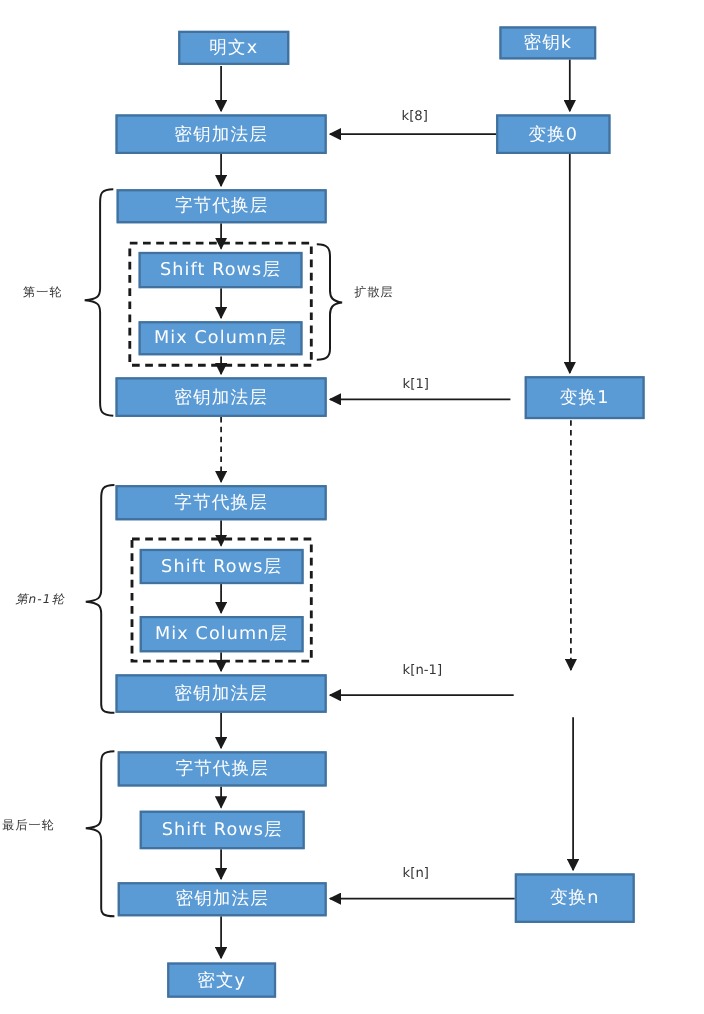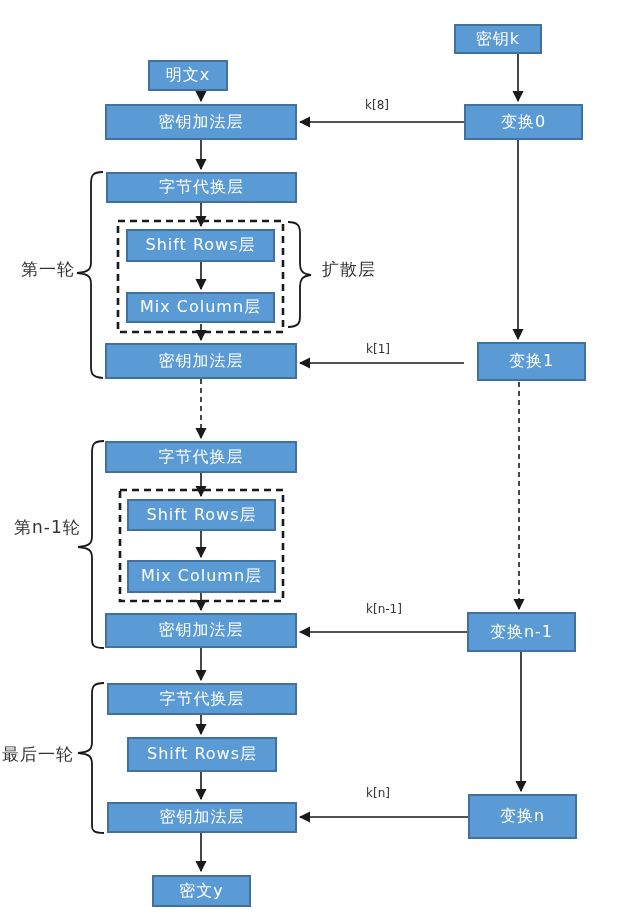--- a/index.html
+++ b/index.html
@@ -31,21 +31,21 @@
     justify-content: center;
     font-size: 16px;
     letter-spacing: 1px;
     white-space: nowrap;
   }
   .annot {
     position: absolute;
     color: var(--annot-text, #333333);
     white-space: nowrap;
   }
-  .round-label { font-size: 17px; letter-spacing: 1px; }
+  .round-label { font-size: 11px; letter-spacing: 1px; }
   .key-label   { font-size: 12px; letter-spacing: 0; }
   .wire        { stroke: var(--line, #1a1a1a); stroke-width: 1.6; fill: none; }
   .wire-dashed { stroke: var(--line, #1a1a1a); stroke-width: 1.6; fill: none; stroke-dasharray: 5 4; }
   .group-dashed{ stroke: var(--line, #1a1a1a); stroke-width: 2.6; fill: none; stroke-dasharray: 7 5; }
   .brace       { stroke: var(--line, #1a1a1a); stroke-width: 1.8; fill: none; }
   .arrowhead   { fill: var(--line, #1a1a1a); }
 </style>
 </head>
 <body>
 
@@ -85,47 +85,46 @@
     <rect class="group-dashed" x="118" y="221" width="165" height="111"></rect>
     <rect class="group-dashed" x="120" y="490" width="163" height="111"></rect>
 
     <path class="brace" d="M103,172 C92,172 91,176 91,184 L91,262 C91,269 89,272 77,273 C89,274 91,277 91,284 L91,366 C91,374 92,377 103,378"></path>
     <path class="brace" d="M104,441 C93,441 92,445 92,453 L92,536 C92,543 90,546 78,547 C90,548 92,551 92,558 L92,640 C92,645 93,648 104,648"></path>
     <path class="brace" d="M104,683 C93,683 92,687 92,694 L92,742 C92,749 90,752 78,753 C90,754 92,757 92,764 L92,826 C92,830 93,833 104,833"></path>
 
     <path class="brace" d="M288,222 C298,222 300,226 300,233 L300,264 C300,270 302,274 311,275 C302,276 300,280 300,286 L300,317 C300,323 298,327 288,327"></path>
   </svg>
 
-  <div class="node" style="left:148px; top:28px;  width:80px; height:31px;margin-top:32px;">明文x</div>
+  <div class="node" style="left:162px; top:28px;  width:101px; height:31px;">明文x</div>
   <div class="node" style="left:454px; top:24px;  width:88px; height:30px;">密钥k</div>
 
   <div class="node" style="left:105px; top:104px; width:192px; height:36px;">密钥加法层</div>
-  <div class="node" style="left:464px; top:104px; width:119px; height:36px;">变换0</div>
+  <div class="node" style="left:451px; top:104px; width:104px; height:36px;">变换0</div>
 
   <div class="node" style="left:106px; top:172px; width:191px; height:31px;">字节代换层</div>
   <div class="node" style="left:126px; top:229px; width:149px; height:33px;">Shift Rows层</div>
   <div class="node" style="left:126px; top:292px; width:149px; height:31px;">Mix Column层</div>
   <div class="node" style="left:105px; top:343px; width:192px; height:36px;">密钥加法层</div>
   <div class="node" style="left:464px; top:342px; width:109px; height:39px;margin-left:13px;">变换1</div>
 
   <div class="node" style="left:105px; top:441px; width:192px; height:32px;">字节代换层</div>
   <div class="node" style="left:127px; top:499px; width:149px; height:32px;">Shift Rows层</div>
   <div class="node" style="left:127px; top:560px; width:149px; height:33px;">Mix Column层</div>
   <div class="node" style="left:105px; top:613px; width:192px; height:35px;">密钥加法层</div>
-  <div class="node" style="left:467px; top:612px; width:109px; height:40px;">变换n-1</div>
 
   <div class="node" style="left:107px; top:683px; width:190px; height:32px;">字节代换层</div>
   <div class="node" style="left:127px; top:737px; width:150px; height:35px;">Shift Rows层</div>
   <div class="node" style="left:107px; top:802px; width:190px; height:31px;">密钥加法层</div>
   <div class="node" style="left:152px; top:875px; width:99px; height:32px;">密文y</div>
 
   <div class="node" style="left:468px; top:794px; width:109px; height:45px;">变换n</div>
 
   <div class="annot round-label" style="left:21px; top:258px;">第一轮</div>
-  <div class="annot round-label" style="left:14px; top:516px;">第n-1轮</div>
+  <div class="annot round-label" style="left:14px; top:537px;font-style:italic;">第n-1轮</div>
   <div class="annot round-label" style="left:2px; top:743px;">最后一轮</div>
   <div class="annot round-label" style="left:322px; top:258px;">扩散层</div>
 
   <div class="annot key-label" style="left:365px; top:98px;">k[8]</div>
   <div class="annot key-label" style="left:366px; top:342px;">k[1]</div>
   <div class="annot key-label" style="left:366px; top:602px;">k[n-1]</div>
   <div class="annot key-label" style="left:366px; top:786px;">k[n]</div>
 
 </div>
 

